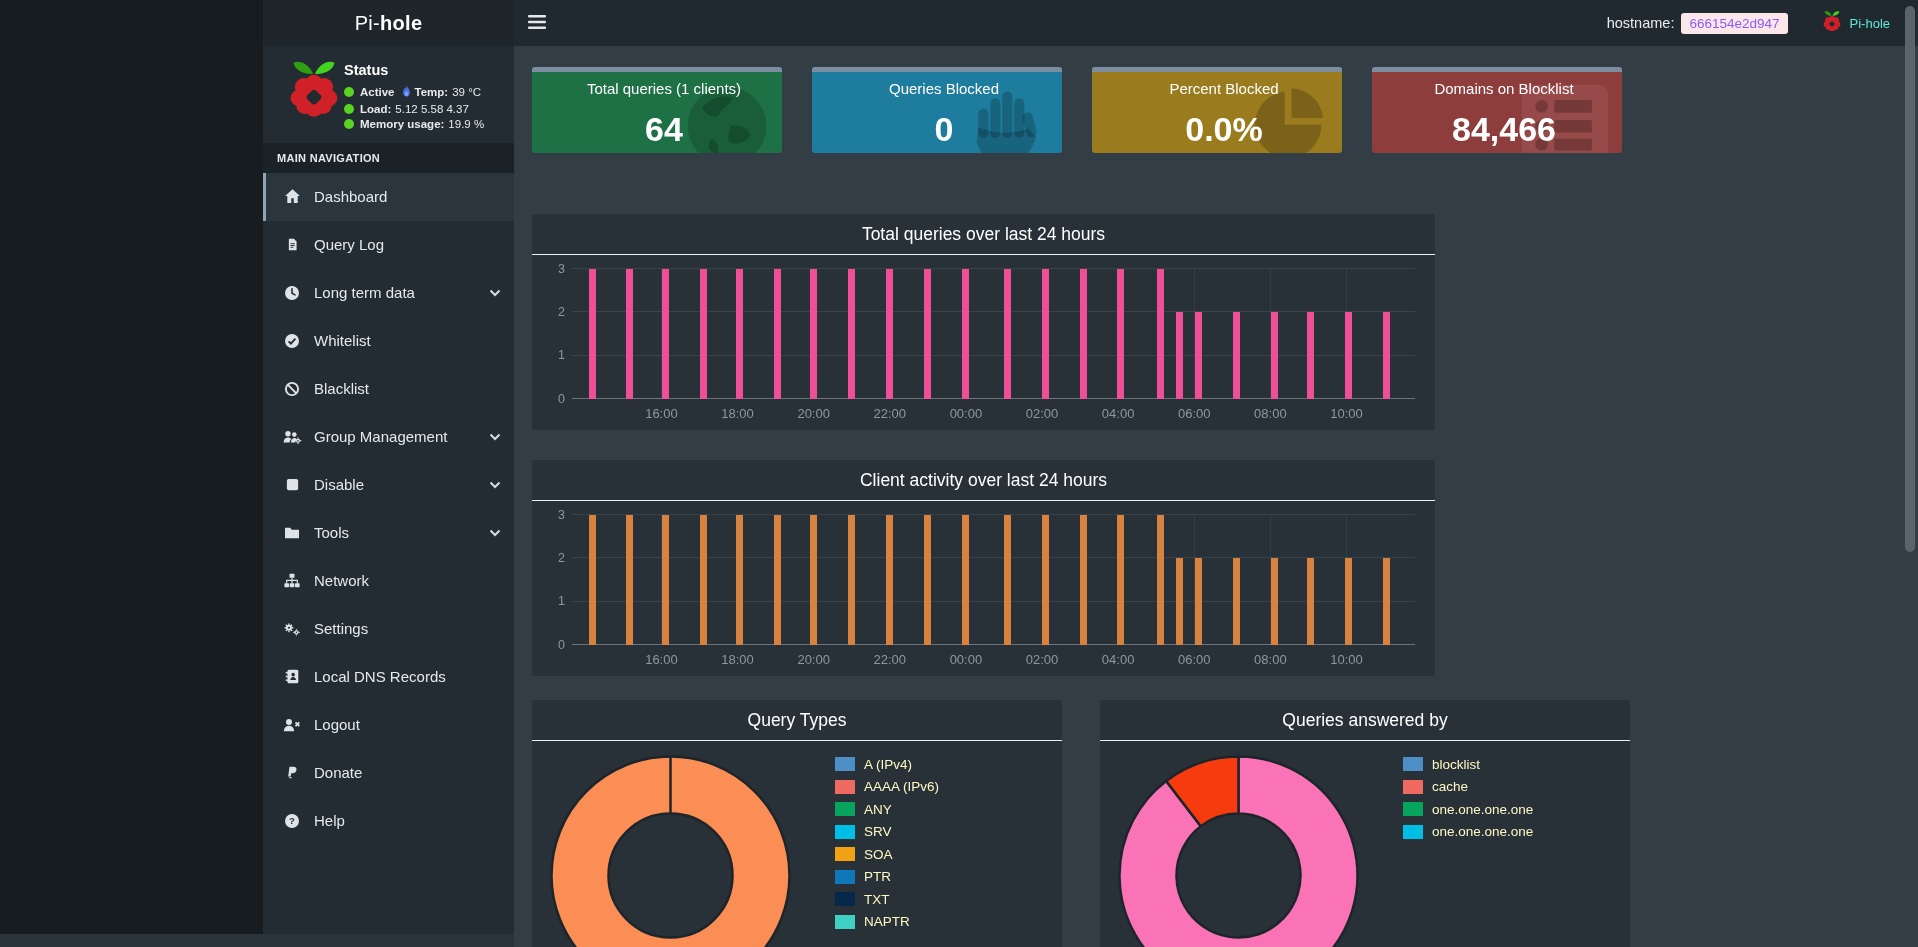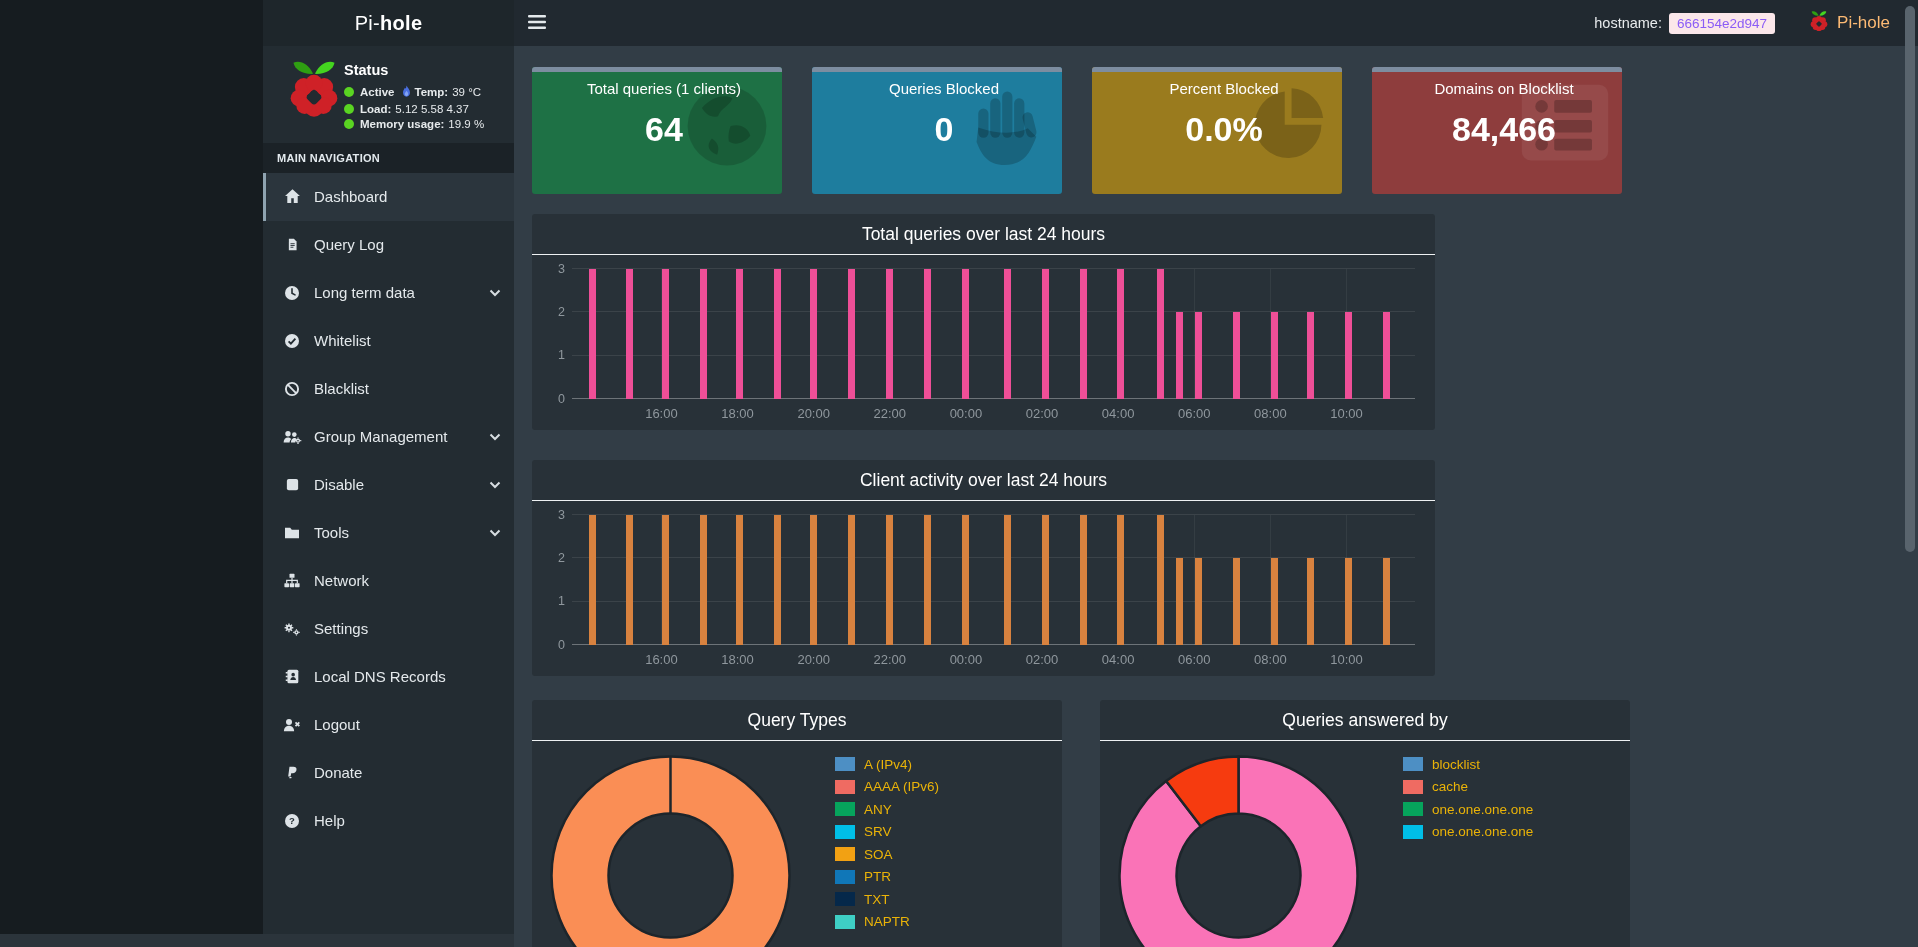--- a/index.html
+++ b/index.html
@@ -36,28 +36,28 @@
   .nlabel { white-space:nowrap; }
 
   
   .main-col { position:absolute; left:514px; top:0; right:0; height:947px; background:#323d46;text-align:center; }
   .navbar { height:46px; background:#212930; display:flex; align-items:center; }
   .hamburger { margin-left:14px; background:none; border:none; color:#e4e9ec; cursor:pointer; display:inline-flex; }
   .nav-right { margin-left:auto; margin-right:28px; display:flex; align-items:center; }
   .hostname-label { font-size:14.5px; color:#e8ebed; margin-right:7px; }
   .hostname-badge { background:#fbe7ea; color:#8b5cf6; font-size:13.5px; padding:3px 8px; border-radius:3px; }
   .brand { display:flex; align-items:center; margin-left:34px; }
-  .brand .blabel { font-size:17px; color:#fdba74; margin-left:8px; }
+  .brand .blabel { font-size:13px; color:#5eead4; margin-left:8px; }
 
   .content { position:absolute; top:46px; left:0; right:0; bottom:0; overflow:hidden; }
 
   
   .cards { position:absolute; left:18px; top:21px; width:1090px; display:grid;
     grid-template-columns:repeat(4,1fr); gap:30px; }
-  .card { height:127px; border-radius:3px; position:relative; overflow:hidden; padding:13px 0 0 14px; color:#fff; }
+  .card { height:86px; border-radius:3px; position:relative; overflow:hidden; padding:13px 0 0 14px; color:#fff; }
   .card::before { content:""; position:absolute; top:0; left:0; right:0; height:5px; background:#7d8da0; }
   .card .ct { font-size:15px; position:relative; z-index:2; }
   .card .cv { font-size:34px; font-weight:bold; margin-top:13px; position:relative; z-index:2; }
   .card .bigicon { position:absolute; right:12px; top:16px; z-index:1; display:inline-flex; }
 
   
   .panel { position:absolute; left:18px; width:903px; background:#283138; border-radius:3px; overflow:hidden; }
   .panel h2 { padding:10px 15px 9px; font-size:17.5px; font-weight:400; color:#fff;
     border-bottom:1.5px solid #eef1f3; }
   #panel-a { top:168px; height:216px; }
@@ -76,21 +76,21 @@
     font-size:12.5px; color:#8f979d; line-height:1; }
   .xlab { position:absolute; top:calc(100% + 7px); transform:translateX(-50%);
     font-size:13px; color:#8f979d; white-space:nowrap; }
 
   
   .donut-slot { position:relative; height:245px; }
   .donut { position:absolute; left:16px; top:12px; cursor:pointer; }
   .legend { position:absolute; left:303px; top:14px; list-style:none; }
   .legend li { display:flex; align-items:center; height:18px; margin-bottom:4.5px; cursor:pointer; }
   .legend .sw { width:20px; height:14px; margin-right:9px; flex:0 0 20px; }
-  .legend .ltext { font-size:13.5px; color:#eab308; }
+  .legend .ltext { font-size:13.5px; color:#fef9c3; }
 
   
   .vthumb { position:absolute; right:3px; top:6px; width:10px; height:546px;
     background:#59646d; border-radius:5px; z-index:20; cursor:pointer; }
   .hthumb { position:absolute; left:0; bottom:0; width:514px; height:13px;
     background:#2b343b; z-index:19; cursor:pointer; }
 </style>
 </head>
 <body>
 

